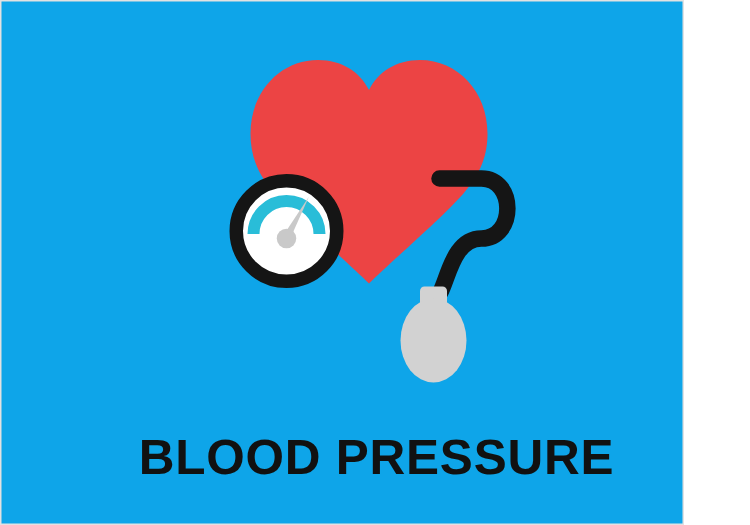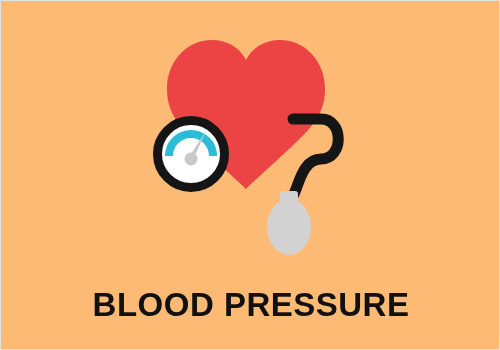--- a/index.html
+++ b/index.html
@@ -8,23 +8,23 @@
     background: #ffffff;
   }
   body {
     width: 500px;
     height: 350px;
     font-family: "Liberation Sans", sans-serif;
     overflow: hidden;
   }
   #canvas {
     position: relative;
-    width: 500px;
+    width: 456px;
     height: 350px;
-    background: #fdba74;
+    background: #0ea5e9;
     box-sizing: border-box;
     border: 1px solid #e2e2e2;
   }
   #icon-art {
     position: absolute;
     left: 0;
     top: 0;
     width: 500px;
     height: 350px;
   }

